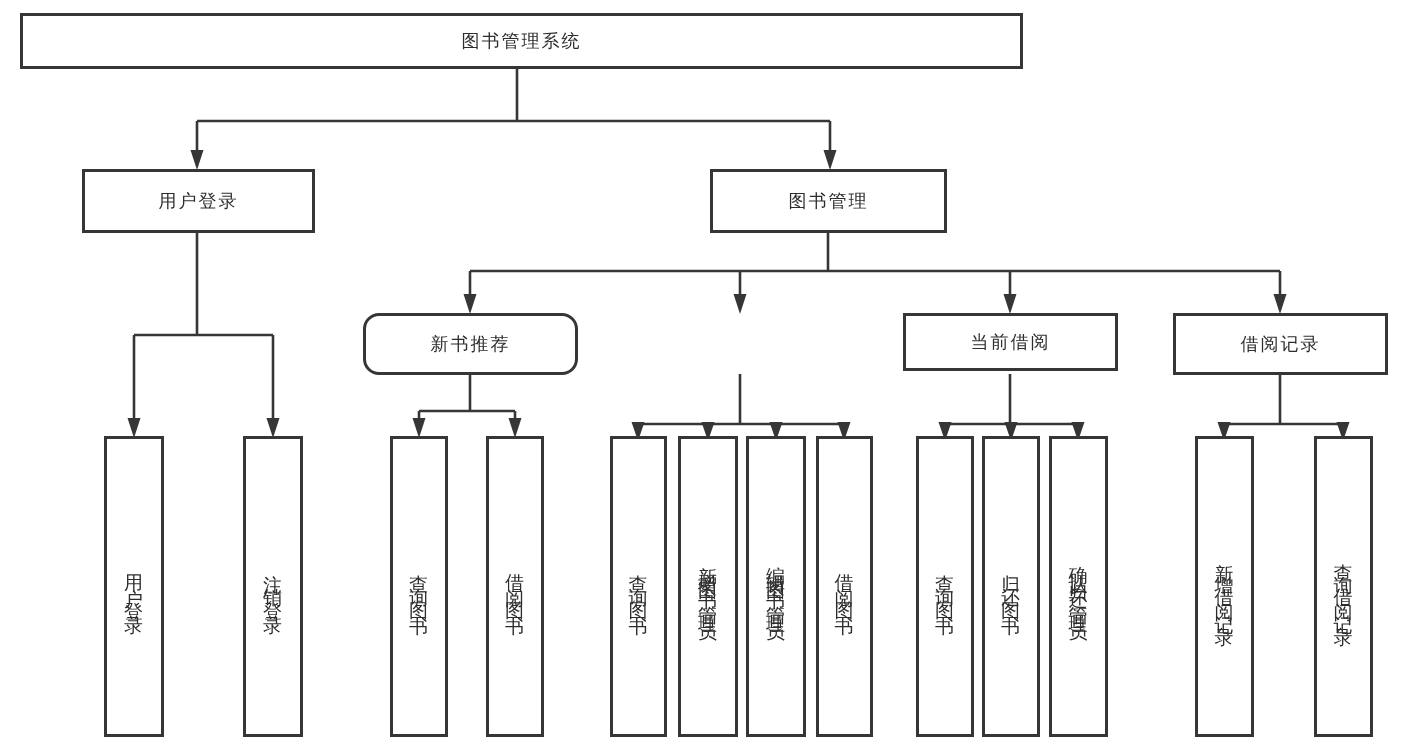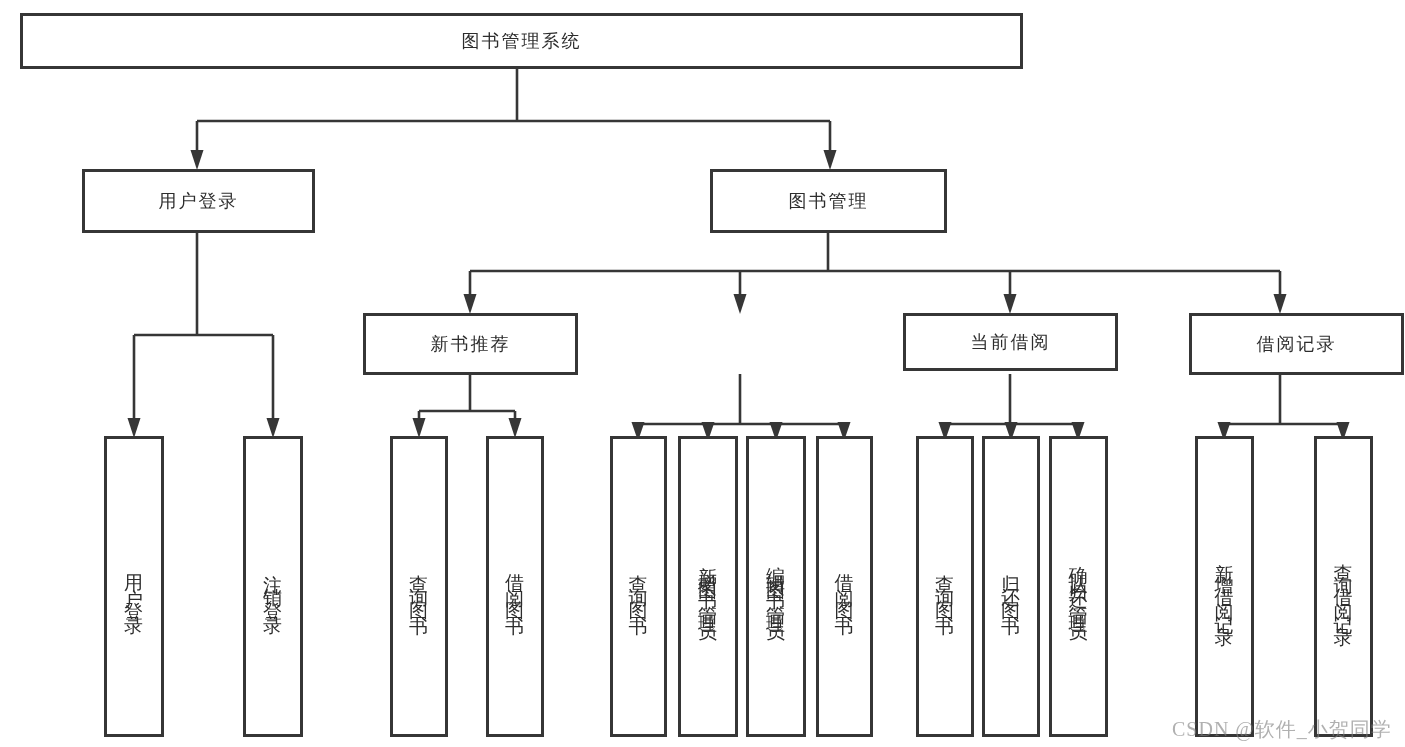--- a/index.html
+++ b/index.html
@@ -14,24 +14,24 @@
   .leaf{top:436px;height:301px;}
   .leaf .vtxt{writing-mode:vertical-rl;text-orientation:mixed;
               font-size:19px;line-height:1;white-space:nowrap;}
   .ls4 .vtxt{letter-spacing:14px;}
   .ls6 .vtxt{letter-spacing:13px;}
   .ls9 .vtxt{letter-spacing:8px;}
   
   .root{left:20px;top:13px;width:1003px;height:56px;}
   .l2a{left:82px;top:169px;width:233px;height:64px;}
   .l2b{left:710px;top:169px;width:237px;height:64px;text-align:center;}
-  .l3a{left:363px;top:313px;width:215px;height:62px;}
+  .l3a{left:363px;top:313px;width:215px;height:62px;border-radius:16px;}
   .l3b{left:633px;top:313px;width:215px;height:62px;}
   .l3c{left:903px;top:313px;width:215px;height:58px;}
-  .l3d{left:1173px;top:313px;width:215px;height:62px;margin-left:16px;}
+  .l3d{left:1173px;top:313px;width:215px;height:62px;}
   .lf1{left:104px;width:60px;}
   .lf2{left:243px;width:60px;}
   .lf3{left:390px;width:58px;}
   .lf4{left:486px;width:58px;}
   .lf5{left:610px;width:57px;}
   .lf6{left:678px;width:60px;}
   .lf7{left:746px;width:60px;}
   .lf8{left:816px;width:57px;}
   .lf9{left:916px;width:58px;}
   .lf10{left:982px;width:58px;}
@@ -158,14 +158,13 @@
   <div class="box leaf lf11 ls9">
     <span class="vtxt">确认归还（管理员）</span>
   </div>
   <div class="box leaf lf12 ls6">
     <span class="vtxt">新增借阅记录</span>
   </div>
   <div class="box leaf lf13 ls6">
     <span class="vtxt">查询借阅记录</span>
   </div>
 
-  <div class="watermark">CSDN @软件_小贺同学</div>
 </div>
 
 </body></html>

